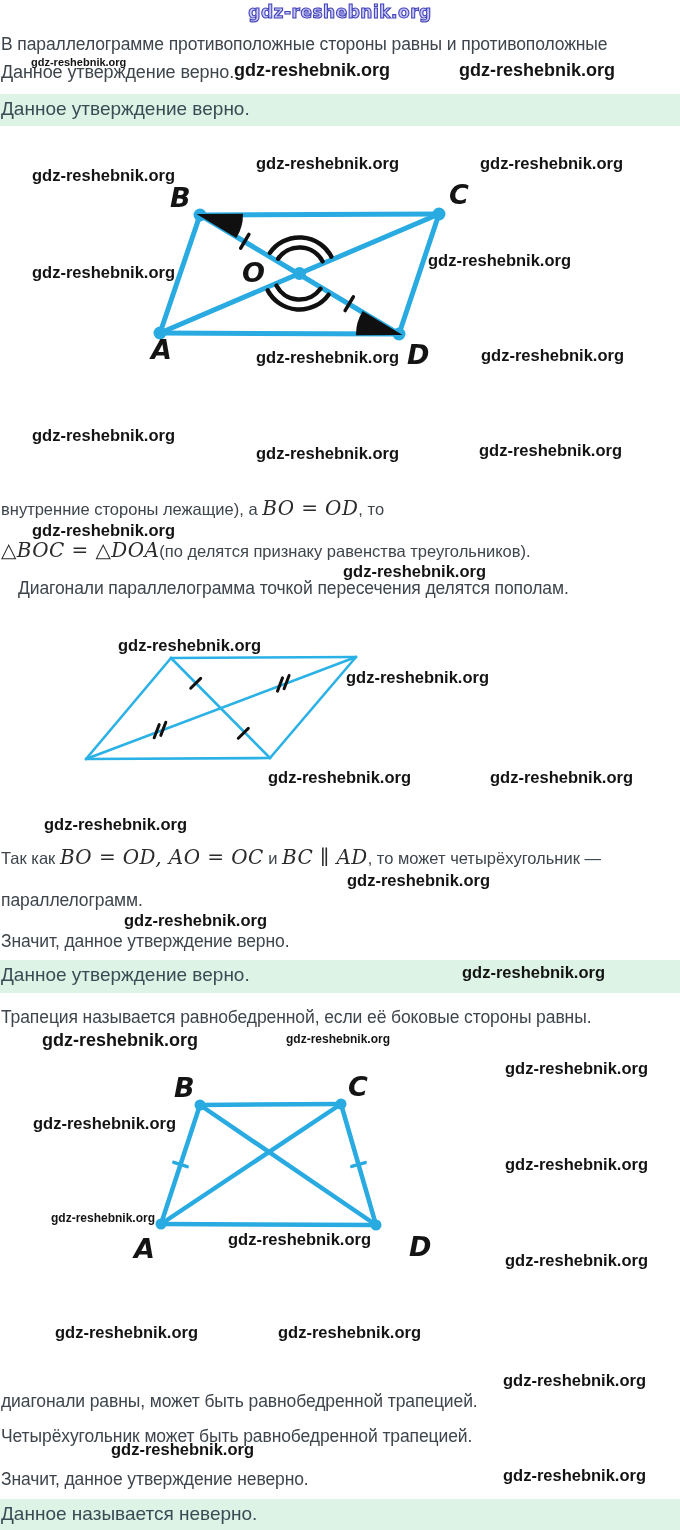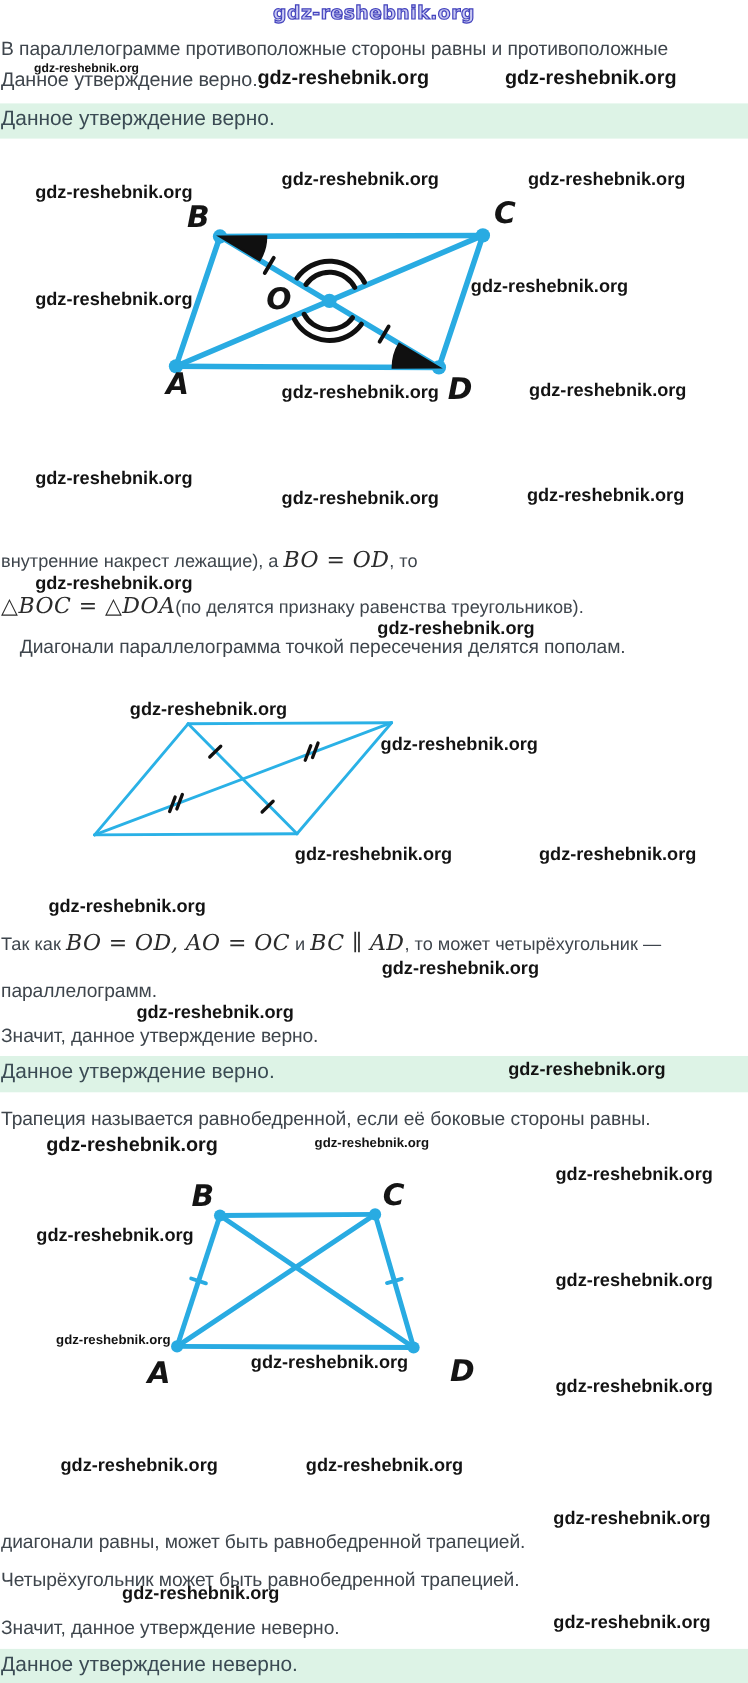--- a/index.html
+++ b/index.html
@@ -85,21 +85,21 @@
   <span class="vlabel" style="left:170px;top:184px">B</span>
   <span class="vlabel" style="left:449px;top:181px">C</span>
   <span class="vlabel" style="left:151px;top:336px">A</span>
   <span class="vlabel" style="left:407px;top:341px">D</span>
   <span class="vlabel" style="left:242px;top:259px">O</span>
 
   <span class="wm" style="left:32px;top:426px">gdz-reshebnik.org</span>
   <span class="wm" style="left:256px;top:444px">gdz-reshebnik.org</span>
   <span class="wm" style="left:479px;top:441px">gdz-reshebnik.org</span>
   <div class="mline" style="left:1px;top:496px">
-    <span>внутренние накрест лежащие), а </span><span class="mth">BO = OD</span><span>, то</span>
+    <span>внутренние стороны лежащие), а </span><span class="mth">BO = OD</span><span>, то</span>
   </div>
   <span class="wm" style="left:32px;top:521px">gdz-reshebnik.org</span>
   <div class="mline" style="left:1px;top:538px">
     <span class="mth">△BOC = △DOA</span><span>(по делятся признаку равенства треугольников).</span>
   </div>
   <span class="wm" style="left:343px;top:562px">gdz-reshebnik.org</span>
   <div class="t" style="left:18px;top:578px">Диагонали параллелограмма точкой пересечения делятся пополам.</div>
 
   <span class="wm" style="left:118px;top:636px">gdz-reshebnik.org</span>
   <svg style="left:76px;top:648px" width="292" height="122" viewBox="0 0 292 122">
@@ -177,16 +177,16 @@
   <span class="wm" style="left:55px;top:1323px">gdz-reshebnik.org</span>
   <span class="wm" style="left:278px;top:1323px">gdz-reshebnik.org</span>
   <span class="wm" style="left:503px;top:1371px">gdz-reshebnik.org</span>
   <div class="t" style="left:1px;top:1391px">диагонали равны, может быть равнобедренной трапецией.</div>
   <div class="t" style="left:1px;top:1426px">Четырёхугольник может быть равнобедренной трапецией.</div>
   <span class="wm" style="left:111px;top:1440px">gdz-reshebnik.org</span>
   <div class="t" style="left:1px;top:1469px">Значит, данное утверждение неверно.</div>
   <span class="wm" style="left:503px;top:1466px">gdz-reshebnik.org</span>
 
   <div class="banner" style="top:1499px;height:31px">
-    <span>Данное утверждение неверно.</span>
+    <span>Данное называется неверно.</span>
   </div>
 
 </div>
 
 </body></html>

